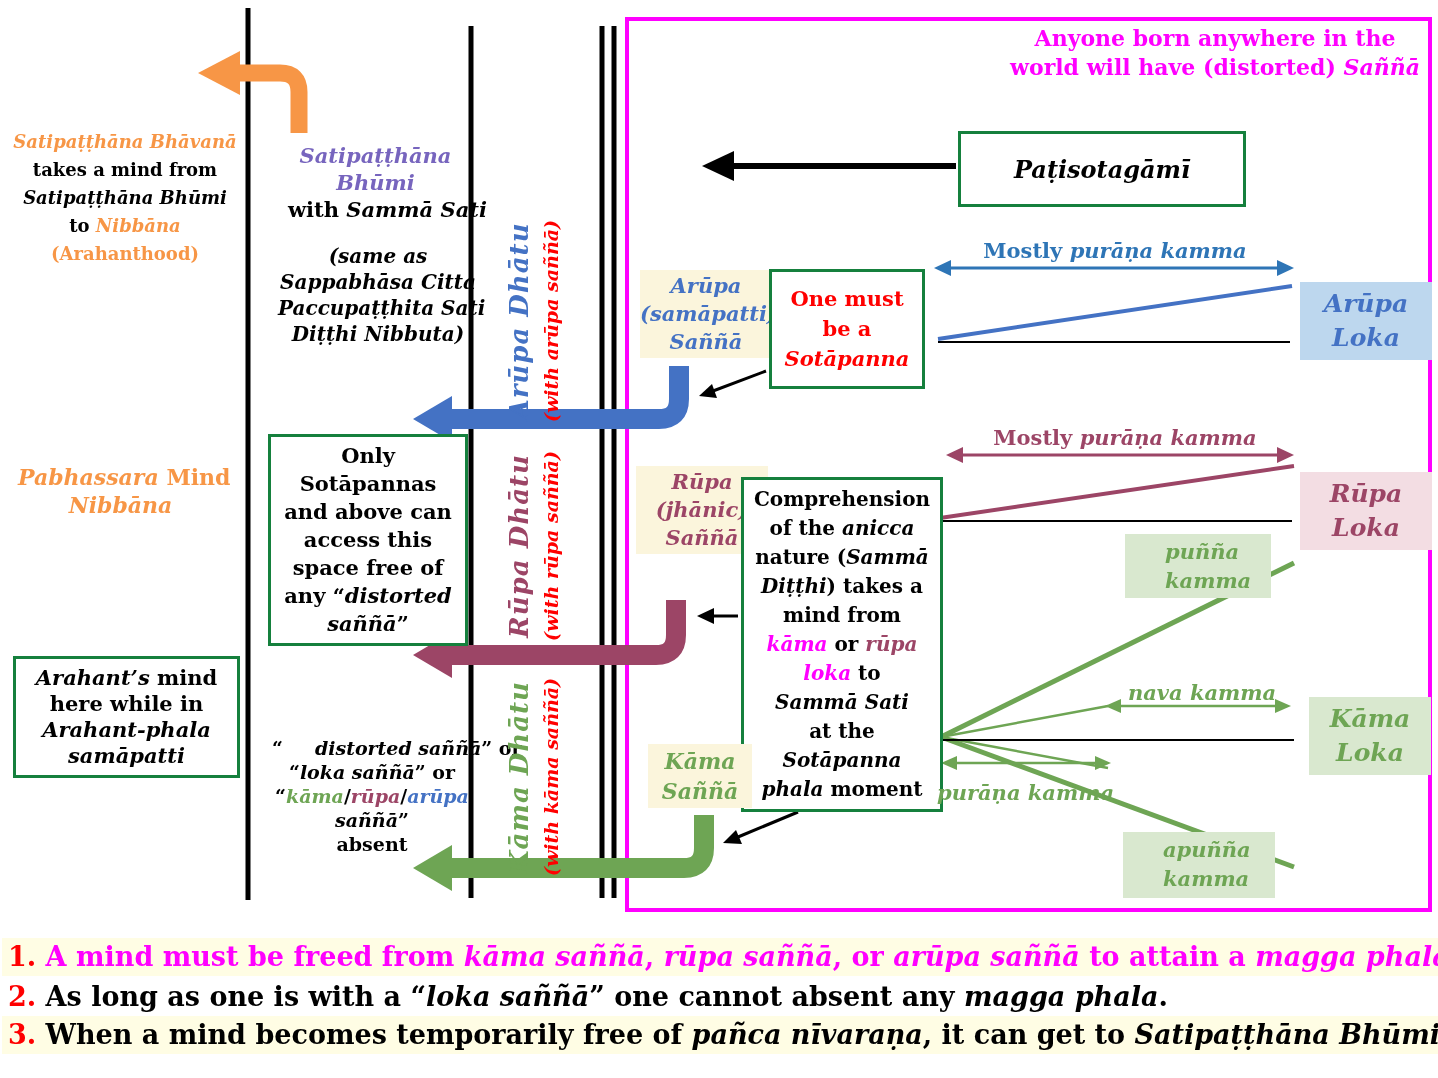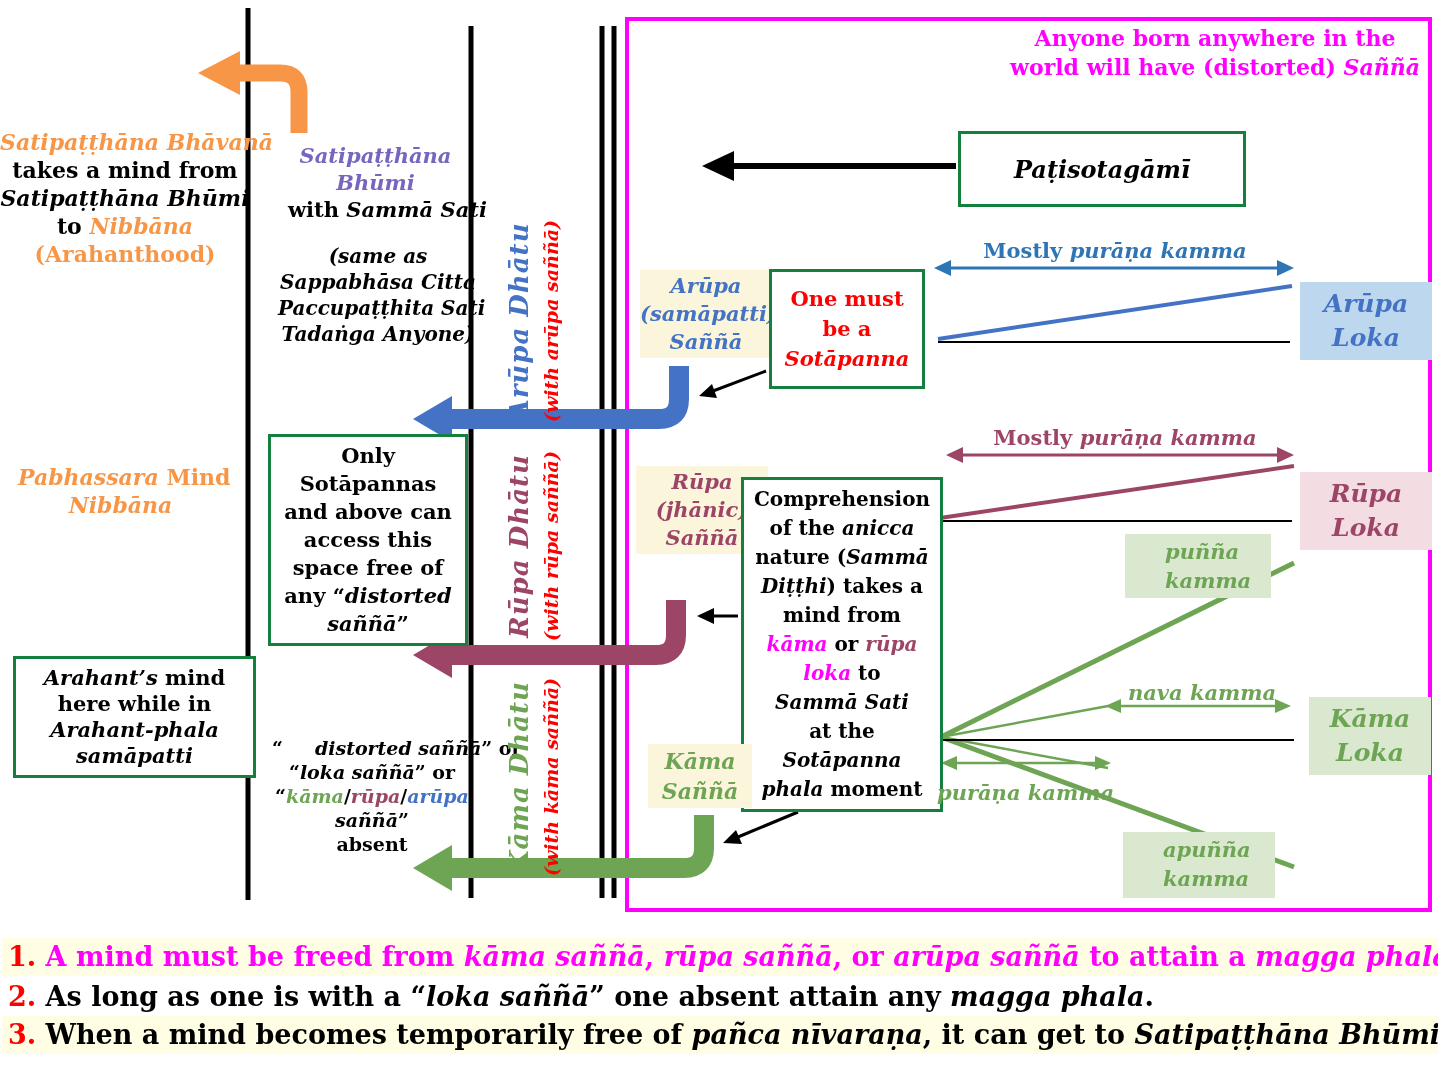--- a/index.html
+++ b/index.html
@@ -103,57 +103,57 @@
       <path d="M704 815 L704 848 Q704 868 684 868 L452 868" style="stroke:var(--c-green);stroke-width:20;fill:none;"></path>
       <polygon points="452,845 452,891 413,868" style="fill:var(--c-green);"></polygon>
     </g>
     <g>
       <line x1="798" y1="812" x2="738" y2="837" style="stroke:#000;stroke-width:3;"></line>
       <polygon points="723,843 736,830 742,844" style="fill:#000;"></polygon>
     </g>
   </svg>
 
 
-  <div class="abs ctr" style="left:0;top:128px;width:250px;font-size:22px;line-height:28px;">
+  <div class="abs ctr" style="left:0;top:128px;width:250px;font-size:18px;line-height:28px;">
     <div class="ln"><span style="color: rgb(247, 150, 70); font-style: italic;">Satipaṭṭhāna Bhāvanā</span></div>
     <div class="ln"><span>takes a mind from</span></div>
     <div class="ln"><span style="font-style: italic;">Satipaṭṭhāna Bhūmi</span></div>
     <div class="ln"><span>to </span><span style="color: rgb(247, 150, 70); font-style: italic;">Nibbāna</span></div>
     <div class="ln"><span style="color: rgb(247, 150, 70);">(Arahanthood)</span></div>
   </div>
 
   <div class="abs ctr c-violet" style="left:288px;top:142px;width:175px;font-size:21px;line-height:27px;">
     <div class="ln"><span style="font-style: italic;">Satipaṭṭhāna</span></div>
     <div class="ln"><span style="font-style: italic;">Bhūmi</span></div>
     <div class="ln"><span style="color: rgb(0, 0, 0);">with </span><span style="color: rgb(0, 0, 0); font-style: italic;">Sammā Sati</span></div>
   </div>
 
   <div class="abs ctr it" style="left:278px;top:243px;width:200px;font-size:20px;line-height:26px;">
     <div class="ln">(same as</div>
     <div class="ln">Sappabhāsa Citta</div>
     <div class="ln">Paccupaṭṭhita Sati</div>
-    <div class="ln">Tadaṅga Anyone)</div>
+    <div class="ln">Diṭṭhi Nibbuta)</div>
   </div>
 
   <div class="abs ctr c-orange" style="left:18px;top:463px;width:205px;font-size:22px;line-height:28px;">
     <div class="ln"><span style="font-style: italic;">Pabhassara</span><span> Mind</span></div>
     <div class="ln"><span style="font-style: italic;">Nibbāna</span></div>
   </div>
 
   <div class="abs ctr bx" style="left:268px;top:434px;width:190px;padding:5px 2px;font-size:21px;line-height:28px;">
     <div class="ln"><span>Only</span></div>
     <div class="ln"><span style="">Sotāpannas</span></div>
     <div class="ln"><span>and above can</span></div>
     <div class="ln"><span>access this</span></div>
     <div class="ln"><span>space free of</span></div>
     <div class="ln"><span>any “</span><span style="font-style: italic;">distorted</span></div>
     <div class="ln"><span style="font-style: italic;">saññā</span><span>”</span></div>
   </div>
 
-  <div class="abs ctr bx" style="left:13px;top:656px;width:205px;padding:6px 16px;font-size:21px;line-height:26px;">
+  <div class="abs ctr bx" style="left:13px;top:656px;width:205px;padding:6px 8px;font-size:21px;line-height:26px;">
     <div class="ln"><span style="font-style: italic;">Arahant’s</span><span> mind</span></div>
     <div class="ln"><span>here while in</span></div>
     <div class="ln"><span style="font-style: italic;">Arahant-phala</span></div>
     <div class="ln"><span style="font-style: italic;">samāpatti</span></div>
   </div>
 
   <div class="abs ctr" style="left:272px;top:736px;width:200px;font-size:19px;line-height:24px;">
     <div class="ln"><span>“</span><span style="font-style: italic; margin-left: 32px;">distorted saññā</span><span>” or</span></div>
     <div class="ln"><span>“</span><span style="font-style: italic;">loka saññā</span><span>” or</span></div>
     <div class="ln"><span>“</span><span style="color: rgb(110, 165, 84); font-style: italic;">kāma</span><span>/</span><span style="color: rgb(156, 69, 102); font-style: italic;">rūpa</span><span>/</span><span style="color: rgb(68, 114, 196); font-style: italic;">arūpa</span></div>
@@ -242,16 +242,16 @@
     <div class="ln">Kāma</div>
     <div class="ln">Saññā</div>
   </div>
 
   <div class="abs it c-green bg-lgreen" style="left:1123px;top:832px;width:152px;height:66px;font-size:21px;line-height:29px;padding:3px 0 0 40px;box-sizing:border-box;">
     <div class="ln">apuñña</div>
     <div class="ln">kamma</div>
   </div>
 
   <div class="abs footnote highlight" style="top:938px;"><span style="color: rgb(255, 0, 0);">1.</span><span style="color: rgb(255, 0, 255);"> A mind must be freed from </span><span style="color: rgb(255, 0, 255); font-style: italic;">kāma saññā</span><span style="color: rgb(255, 0, 255);">, </span><span style="color: rgb(255, 0, 255); font-style: italic;">rūpa saññā</span><span style="color: rgb(255, 0, 255);">, or </span><span style="color: rgb(255, 0, 255); font-style: italic;">arūpa saññā</span><span style="color: rgb(255, 0, 255);"> to attain a </span><span style="color: rgb(255, 0, 255); font-style: italic;">magga phala</span></div>
-  <div class="abs footnote" style="top:978px;"><span style="color: rgb(255, 0, 0);">2.</span><span> As long as one is with a “</span><span style="font-style: italic;">loka saññā</span><span>” one absent attain any </span><span style="font-style: italic;">magga phala</span><span>.</span></div>
+  <div class="abs footnote" style="top:978px;"><span style="color: rgb(255, 0, 0);">2.</span><span> As long as one is with a “</span><span style="font-style: italic;">loka saññā</span><span>” one cannot absent any </span><span style="font-style: italic;">magga phala</span><span>.</span></div>
   <div class="abs footnote highlight" style="top:1016px;"><span style="color: rgb(255, 0, 0);">3.</span><span> When a mind becomes temporarily free of </span><span style="font-style: italic;">pañca nīvaraṇa</span><span>, it can get to </span><span style="font-style: italic;">Satipaṭṭhāna Bhūmi</span></div>
 
 </div>
 
 </body></html>

